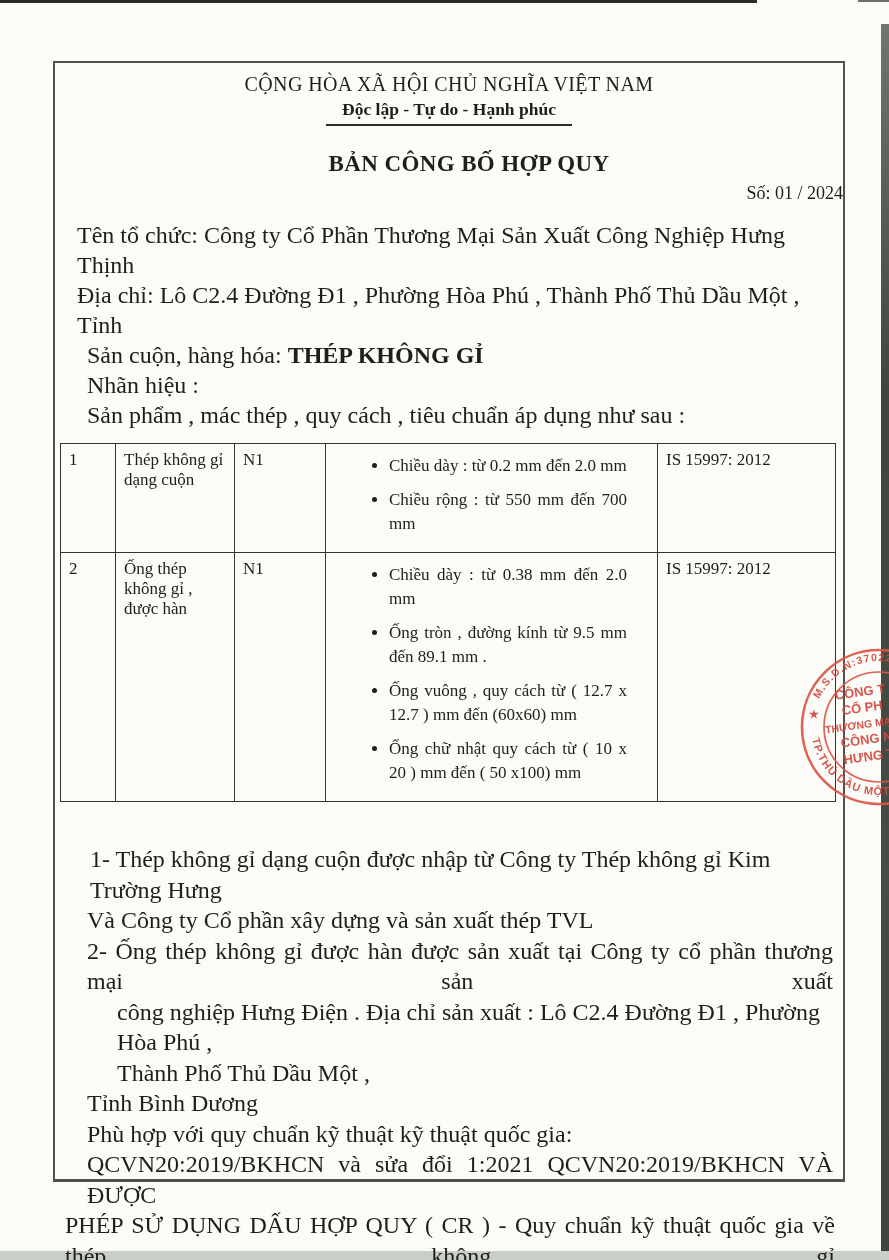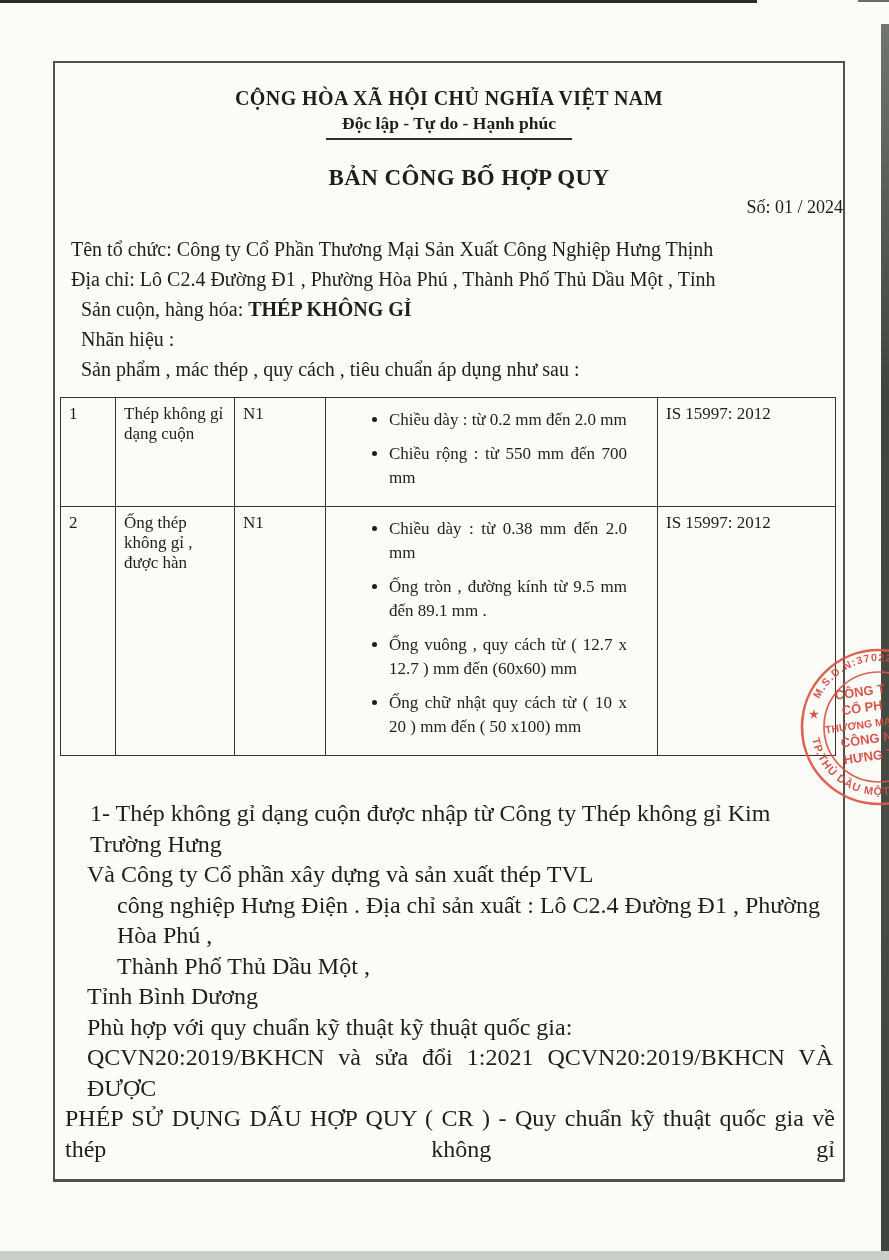--- a/index.html
+++ b/index.html
@@ -15,28 +15,28 @@
                 background:linear-gradient(to bottom,#707570,#40453e 30%,#474d45 70%,#3f443d); }
   .art-bottom { position:absolute; left:0; top:1251px; width:889px; height:9px; background:#c9cec8; }
 
   
   .frame {
     position:absolute; left:53px; top:61px; width:792px; height:1121px;
     border:2px solid #515150; border-bottom-width:3px; box-sizing:border-box;
     background:transparent;
   }
 
-  .nat-title  { margin-top:24px; text-align:center; font-size:20px; font-weight:bold; letter-spacing:.4px; }
+  .nat-title  { margin-top:10px; text-align:center; font-size:20px; font-weight:normal; letter-spacing:.4px; }
   .motto-wrap { text-align:center; margin-top:3px; }
   .motto      { display:inline-block; font-size:17.5px; font-weight:bold;
                 border-bottom:2px solid #2d2d2b; padding:0 16px 4px; }
   .doc-title  { text-align:center; margin-top:25px; font-size:23px; font-weight:bold; letter-spacing:.4px;padding-left:40px; }
   .doc-num    { text-align:right; margin-top:6px; font-size:18px; }
 
-  .info { margin:16px 14px 0 16px; font-size:20px; line-height:30px; }
+  .info { margin:16px 14px 0 22px; font-size:24px; line-height:30px; }
   .info .ind { padding-left:10px; }
   .bold { font-weight:bold; }
 
   table.doc-table {
     margin:13px 0 0 5px; border-collapse:collapse; table-layout:fixed;
     width:775px; font-size:17px;
   }
   .doc-table th, .doc-table td {
     border:1.6px solid #343432; vertical-align:top; text-align:left;
     font-weight:normal; padding:6px 8px; box-sizing:border-box;
@@ -124,20 +124,21 @@
           </ul>
         </td>
         <td class="td-std">IS 15997: 2012</td>
       </tr>
     </tbody>
       </table>
 
     <div class="notes">
       <div class="n-pl11">1- Thép không gỉ dạng cuộn được nhập từ Công ty Thép không gỉ Kim Trường Hưng</div>
       <div class="n-pl8">Và Công ty Cổ phần xây dựng và sản xuất thép TVL</div>
+      <div class="n-pl8 n-just">2- Ống thép không gỉ được hàn được sản xuất tại Công ty cổ phần thương mại sản xuất</div>
       <div class="n-pl38">công nghiệp Hưng Điện . Địa chỉ sản xuất : Lô C2.4 Đường Đ1 , Phường Hòa Phú ,</div>
       <div class="n-pl38">Thành Phố Thủ Dầu Một ,</div>
       <div class="n-pl8">Tỉnh Bình Dương</div>
       <div class="n-pl8">Phù hợp với quy chuẩn kỹ thuật kỹ thuật quốc gia:</div>
       <div class="n-pl8 n-just">QCVN20:2019/BKHCN và sửa đổi 1:2021 QCVN20:2019/BKHCN VÀ ĐƯỢC</div>
       <div class="n-full n-just">PHÉP SỬ DỤNG DẤU HỢP QUY ( CR ) - Quy chuẩn kỹ thuật quốc gia về thép không gỉ</div>
     </div>
   </div>
 
   <svg class="stamp" width="210" height="200" viewBox="0 0 210 200">

